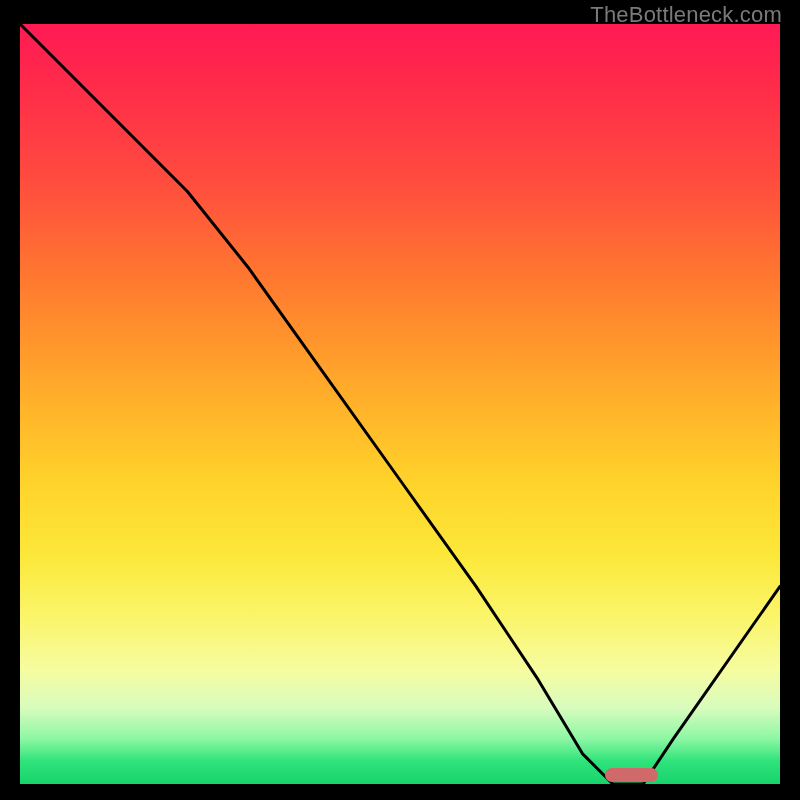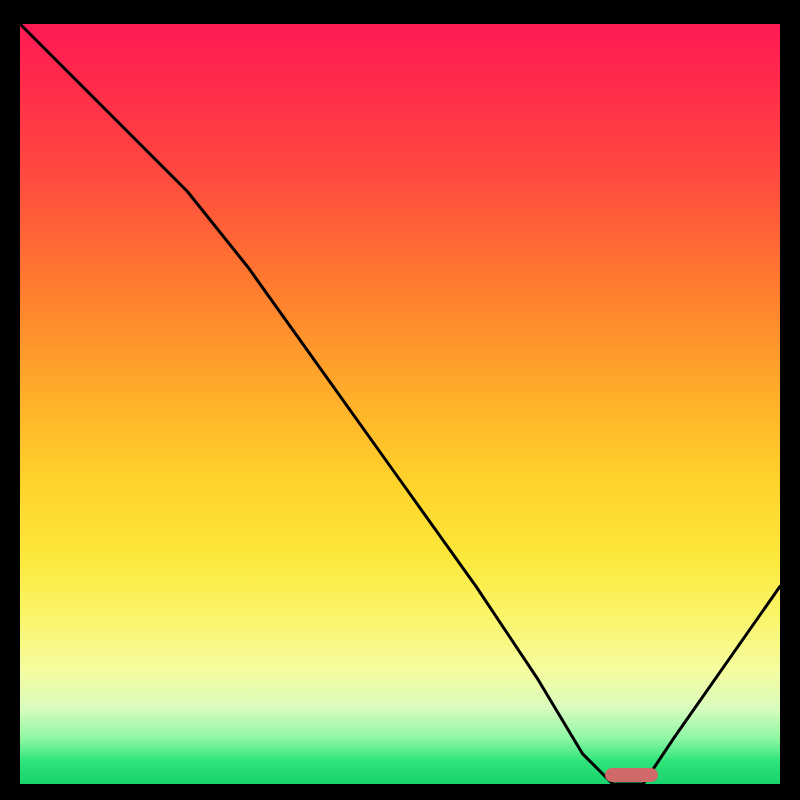--- a/index.html
+++ b/index.html
@@ -61,19 +61,20 @@
     position: absolute;
     height: 14px;
     border-radius: 7px;
     background: #d06a6a;
   }
 </style>
 </head>
 <body>
 
 <div class="stage">
+  <div class="watermark">TheBottleneck.com</div>
   <div class="plot">
     <svg class="curve" viewBox="0 0 760 760" preserveAspectRatio="none">
       <path id="series-path" d="M0.0 0.0 L167.2 167.2 L228.0 243.2 L304.0 349.6 L380.0 456.0 L456.0 562.4 L516.8 653.6 L562.4 729.6 L592.8 760.0 L623.2 760.0 L653.6 714.4 L760.0 562.4" stroke="#000" stroke-width="3" fill="none" stroke-linejoin="round" stroke-linecap="round"></path>
     </svg>
     <div class="marker" id="marker" style="left: 585.2px; width: 53.2px; bottom: 2px; background: rgb(208, 106, 106);"></div>
   </div>
 </div>
 
 </body></html>

